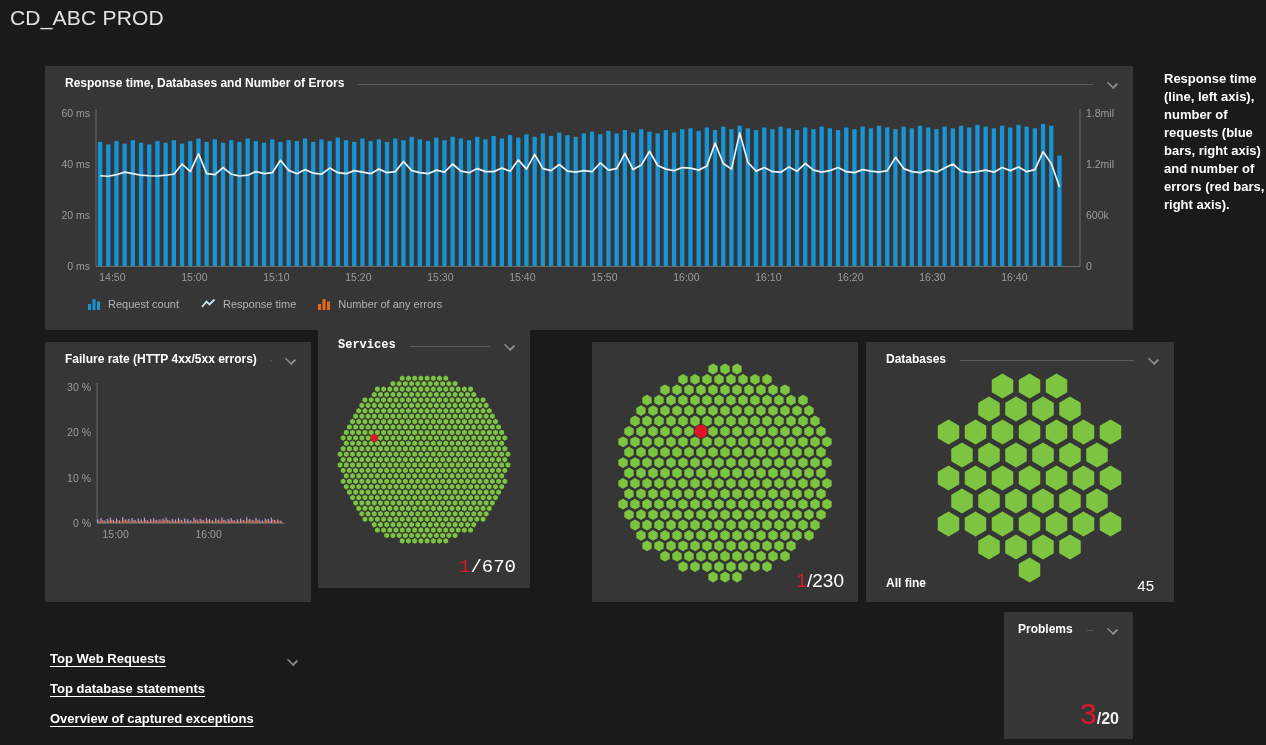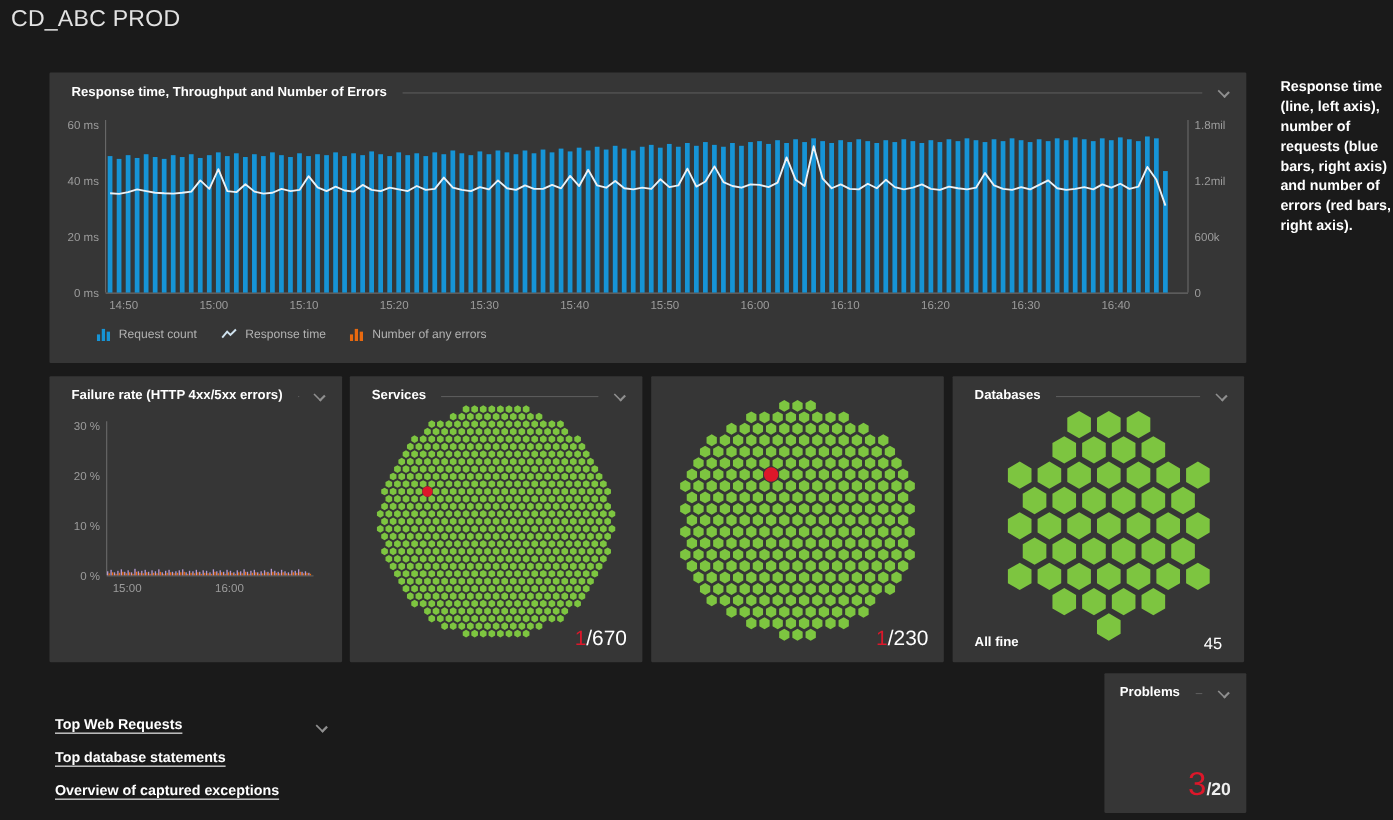--- a/index.html
+++ b/index.html
@@ -62,21 +62,21 @@
   }
   .icon-svg { display:block; }
 </style>
 </head>
 <body>
 
 <h1 class="page-title">CD_ABC PROD</h1>
 
 <section class="tile" style="left:45px; top:66px; width:1088px; height:264px;">
   <div class="tile-head">
-    <span class="tile-title">Response time, Throughput and Number of Errors</span>
+    <span class="tile-title">Response time, Databases and Number of Errors</span>
     <span class="title-rule"></span>
     <span class="chev"></span>
   </div>
   <svg class="fill" id="main-chart-svg" viewBox="0 0 1088 264">
       <line x1="51" y1="43" x2="51" y2="200" stroke="#6a6a6a" stroke-width="1"></line>
       <line x1="1035" y1="43" x2="1035" y2="200" stroke="#6a6a6a" stroke-width="1"></line>
       <line x1="51" y1="200.5" x2="1035" y2="200.5" stroke="#6a6a6a" stroke-width="1"></line>
       <text x="45" y="204" text-anchor="end" fill="#9c9c9c" font-size="10.5px">0 ms</text>
       <text x="45" y="153" text-anchor="end" fill="#9c9c9c" font-size="10.5px">20 ms</text>
       <text x="45" y="102" text-anchor="end" fill="#9c9c9c" font-size="10.5px">40 ms</text>
@@ -374,21 +374,21 @@
       <rect x="227.29999999999998" y="177.82666666666665" width="1.2" height="3.173333333333333" fill="#e8690f"></rect>
       <rect x="229.00000000000003" y="177.82666666666665" width="1.2" height="3.173333333333333" fill="#b79ad1"></rect>
       <rect x="230.4" y="179.18666666666667" width="1.2" height="1.8133333333333335" fill="#e8690f"></rect>
       <rect x="232.10000000000002" y="177.37333333333333" width="1.2" height="3.626666666666667" fill="#b79ad1"></rect>
       <rect x="233.5" y="178.73333333333332" width="1.2" height="2.2666666666666666" fill="#e8690f"></rect>
       <rect x="235.20000000000002" y="178.73333333333332" width="1.2" height="2.2666666666666666" fill="#b79ad1"></rect>
       <rect x="236.6" y="179.64" width="1.2" height="1.36" fill="#e8690f"></rect>
     </svg>
 </section>
 
-<section class="tile" style="left:318px; top:342px; width:266px; height:260px;">
+<section class="tile" style="left:318px; top:328px; width:212px; height:260px;font-family:Liberation Mono, monospace;">
   <div class="tile-head">
     <span class="tile-title">Services</span>
     <span class="title-rule"></span>
     <span class="chev"></span>
   </div>
   <svg class="fill" id="services-hive" viewBox="0 0 266 260">
       <polygon points="136.03,133.75 133.00,135.50 129.97,133.75 129.97,130.25 133.00,128.50 136.03,130.25" fill="#7dc540"></polygon>
       <polygon points="128.23,133.75 125.20,135.50 122.17,133.75 122.17,130.25 125.20,128.50 128.23,130.25" fill="#7dc540"></polygon>
       <polygon points="143.83,133.75 140.80,135.50 137.77,133.75 137.77,130.25 140.80,128.50 143.83,130.25" fill="#7dc540"></polygon>
       <polygon points="132.13,126.95 129.10,128.70 126.07,126.95 126.07,123.45 129.10,121.70 132.13,123.45" fill="#7dc540"></polygon>
@@ -1351,21 +1351,21 @@
       <polygon points="35.68,164.90 31.00,167.60 26.32,164.90 26.32,159.50 31.00,156.80 35.68,159.50" fill="#7dc540"></polygon>
       <polygon points="239.68,164.90 235.00,167.60 230.32,164.90 230.32,159.50 235.00,156.80 239.68,159.50" fill="#7dc540"></polygon>
       <polygon points="59.68,60.90 55.00,63.60 50.32,60.90 50.32,55.50 55.00,52.80 59.68,55.50" fill="#7dc540"></polygon>
       <polygon points="215.68,60.90 211.00,63.60 206.32,60.90 206.32,55.50 211.00,52.80 215.68,55.50" fill="#7dc540"></polygon>
       <polygon points="59.68,206.50 55.00,209.20 50.32,206.50 50.32,201.10 55.00,198.40 59.68,201.10" fill="#7dc540"></polygon>
       <circle cx="109" cy="89.4" r="6.6000000000000005" fill="#dc172a"></circle>
     </svg>
   <div class="hive-count"><span class="bad">1</span><span>/230</span></div>
 </section>
 
-<section class="tile" style="left:866px; top:342px; width:265px; height:260px;">
+<section class="tile" style="left:866px; top:342px; width:308px; height:260px;">
   <div class="tile-head">
     <span class="tile-title">Databases</span>
     <span class="title-rule"></span>
     <span class="chev"></span>
   </div>
   <svg class="fill" id="databases-hive" viewBox="0 0 265 260">
       <polygon points="152.74,142.20 142.00,148.40 131.26,142.20 131.26,129.80 142.00,123.60 152.74,129.80" fill="#7dc540"></polygon>
       <polygon points="139.24,119.20 128.50,125.40 117.76,119.20 117.76,106.80 128.50,100.60 139.24,106.80" fill="#7dc540"></polygon>
       <polygon points="166.24,119.20 155.50,125.40 144.76,119.20 144.76,106.80 155.50,100.60 166.24,106.80" fill="#7dc540"></polygon>
       <polygon points="139.24,165.20 128.50,171.40 117.76,165.20 117.76,152.80 128.50,146.60 139.24,152.80" fill="#7dc540"></polygon>

